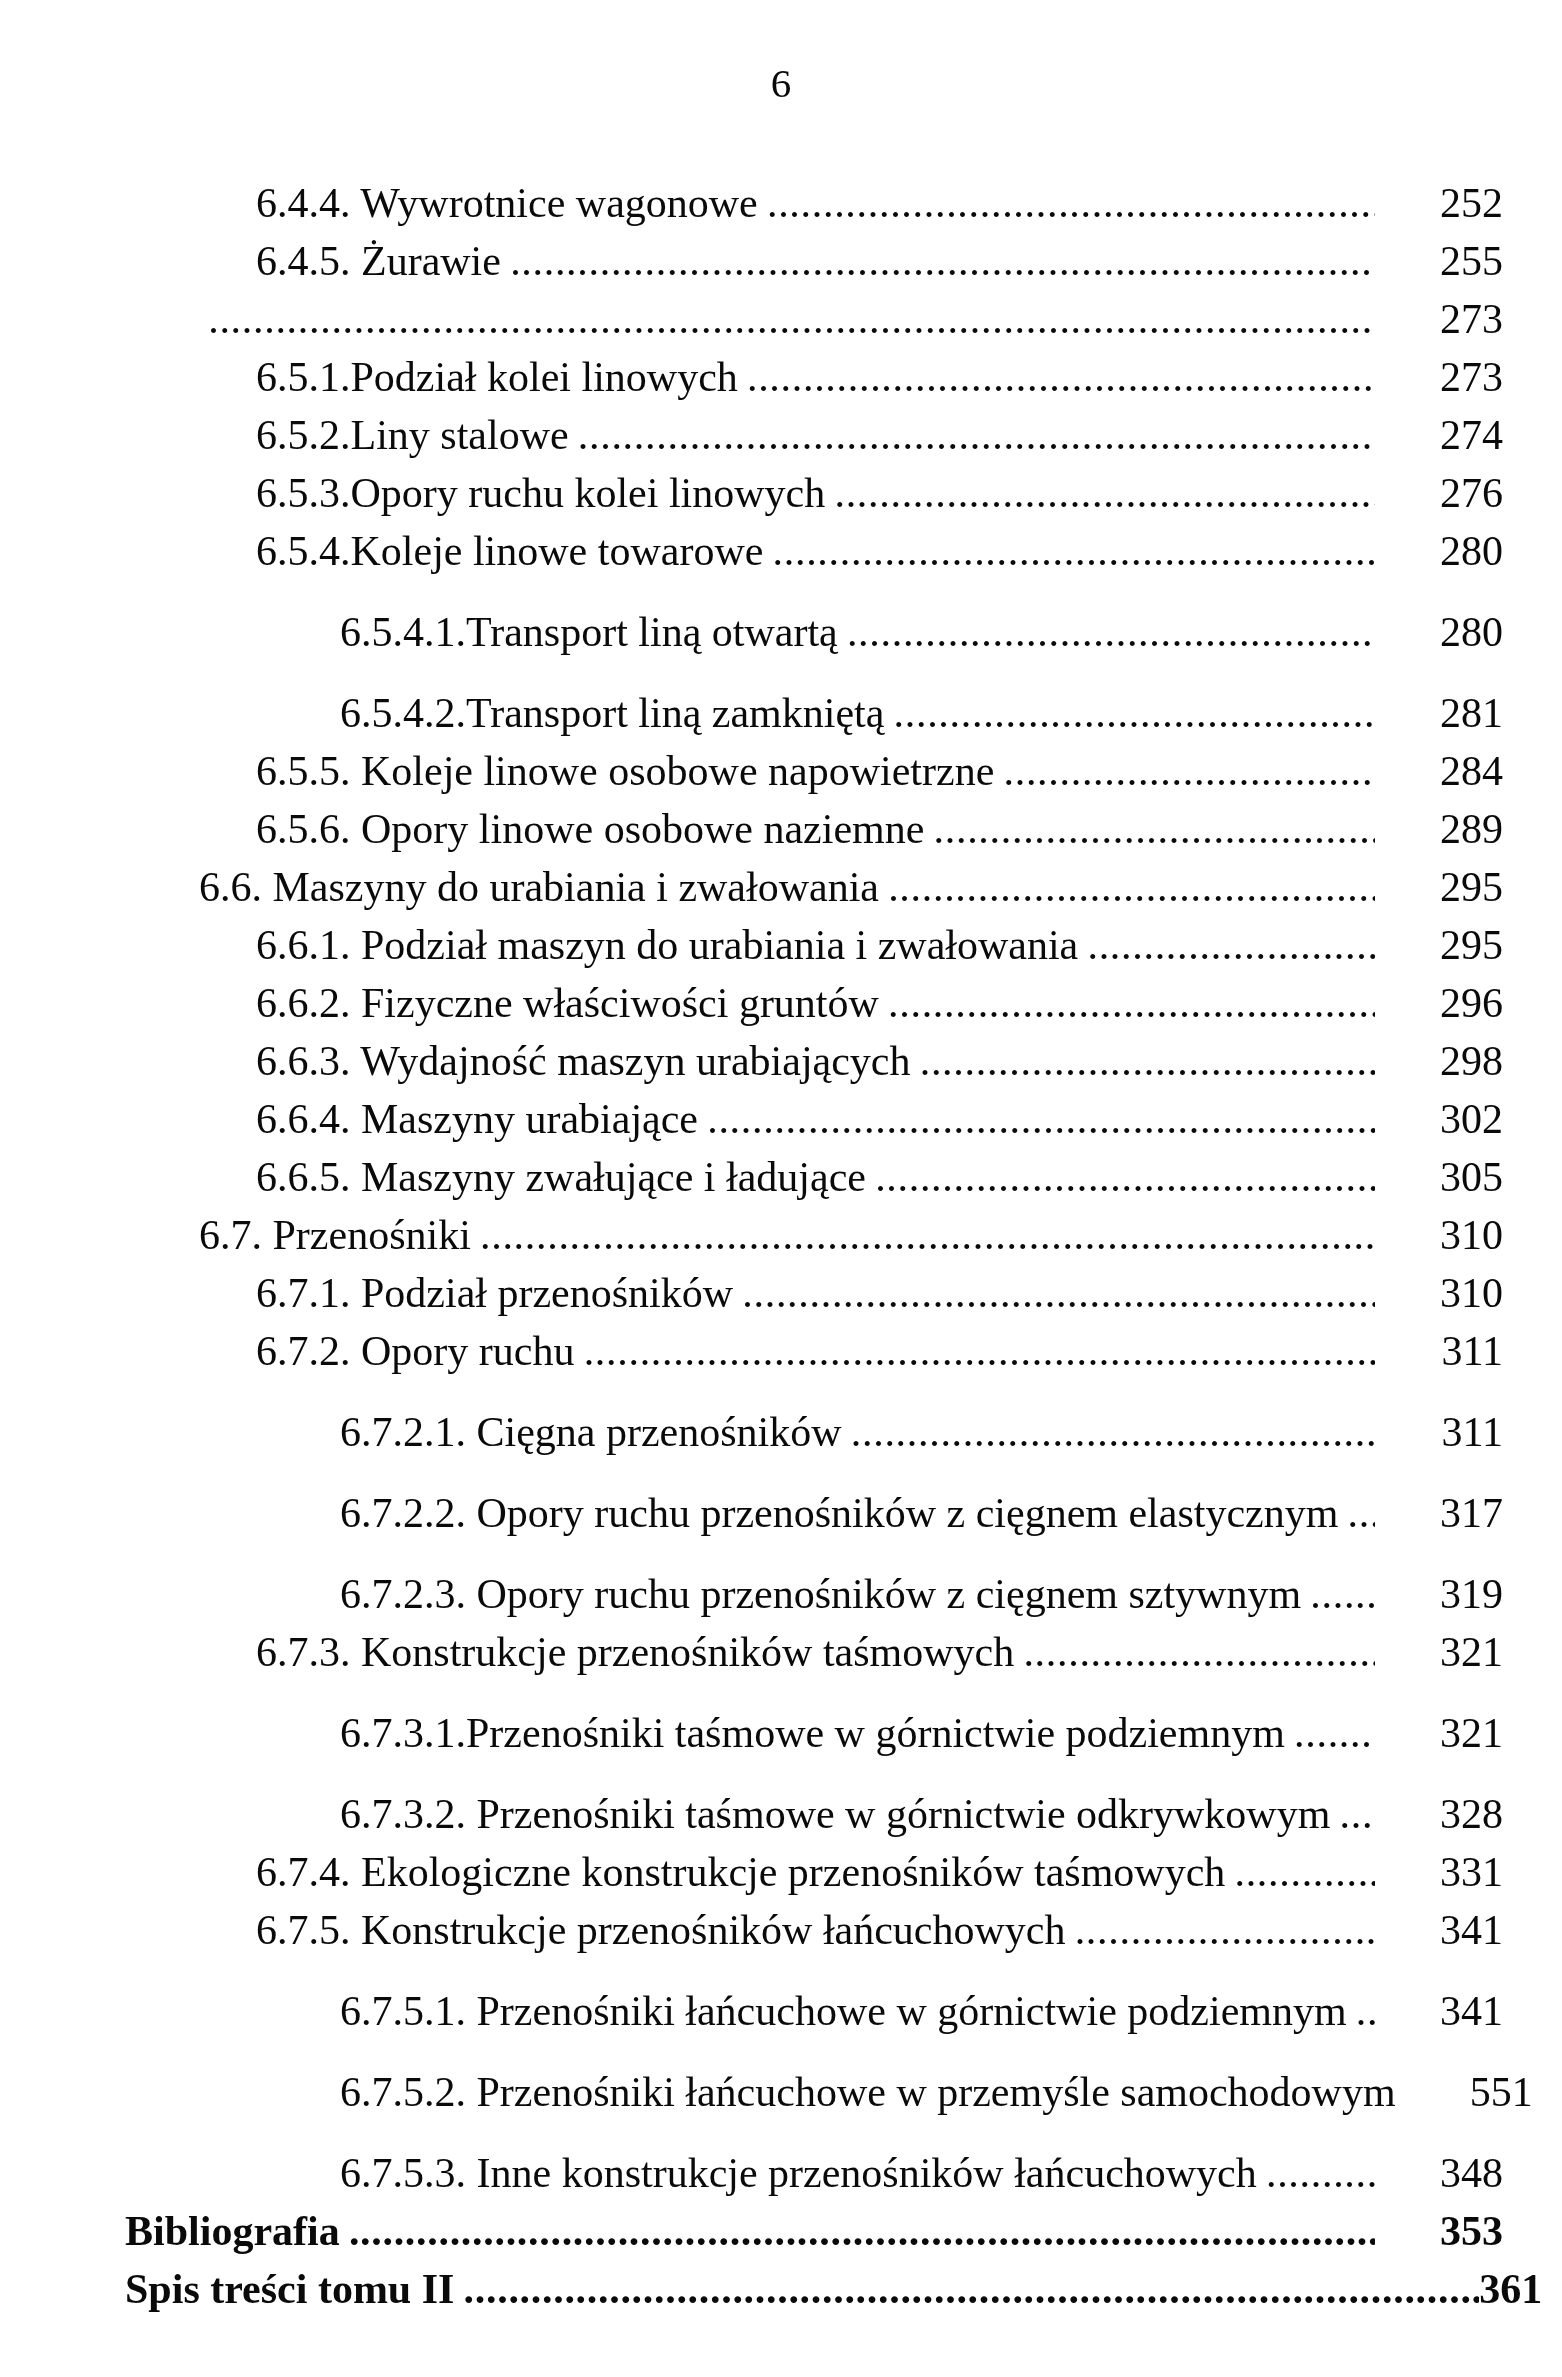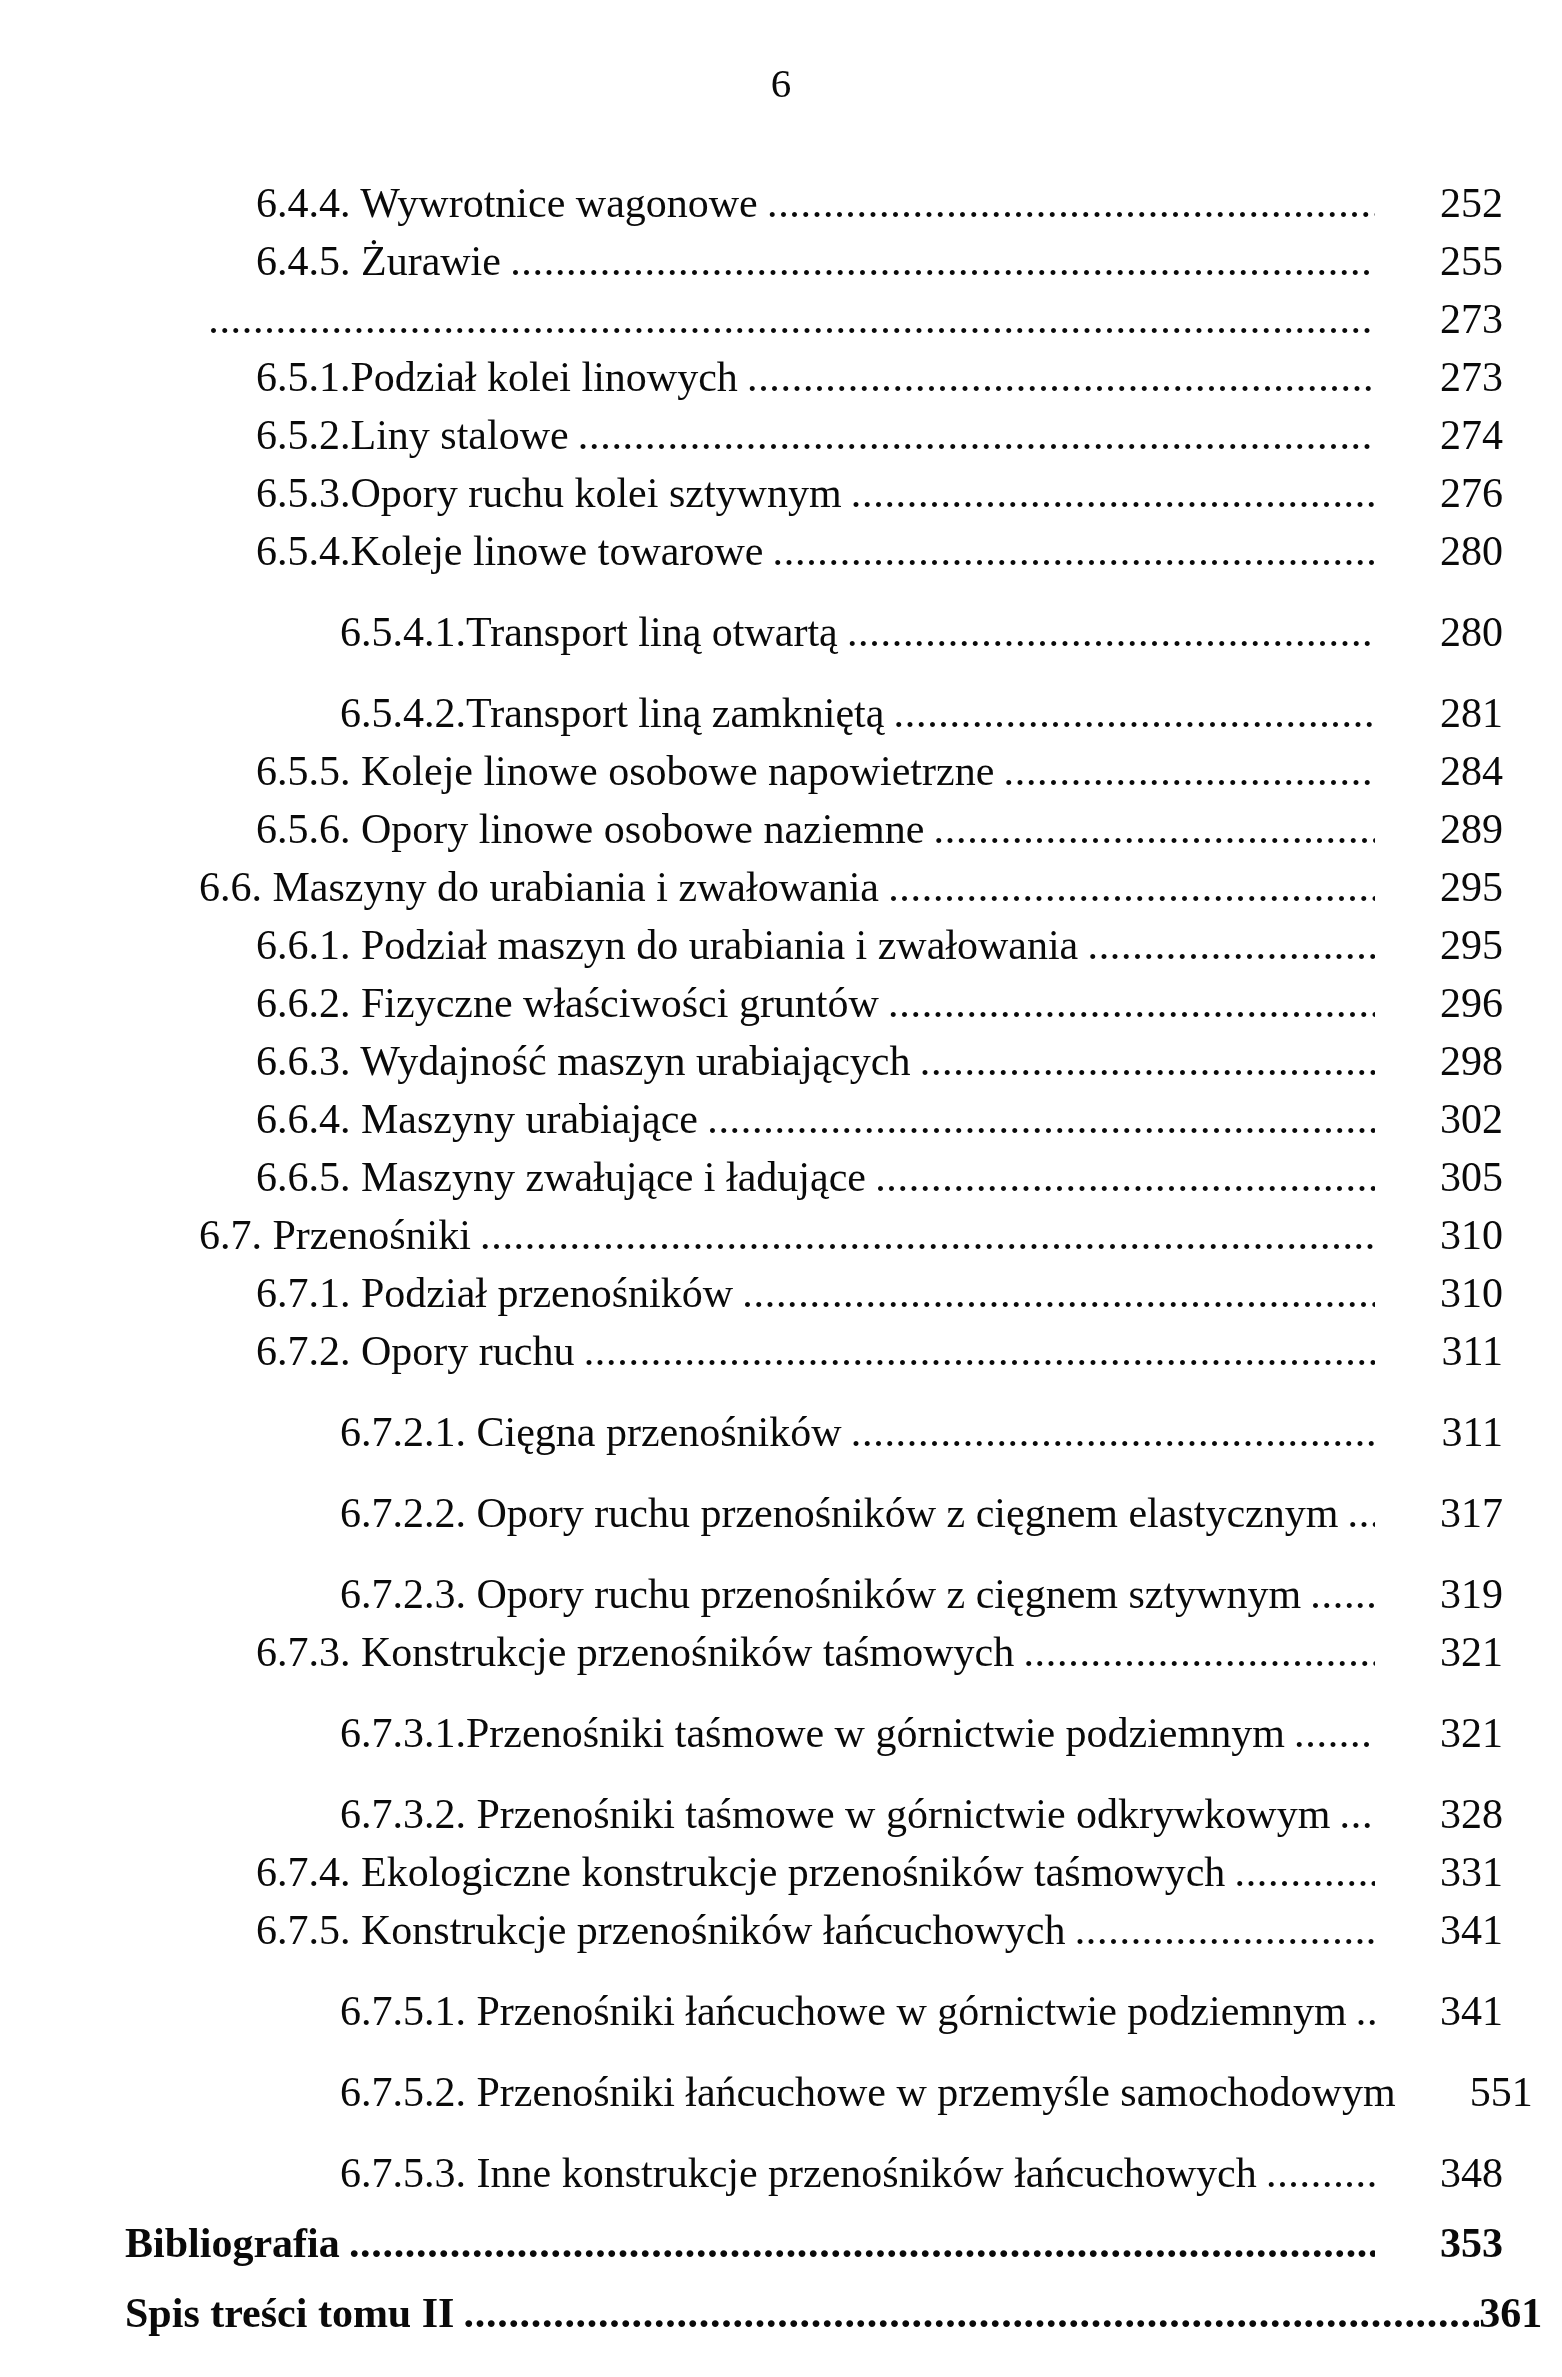--- a/index.html
+++ b/index.html
@@ -23,21 +23,21 @@
   }
   .row {
     display: flex;
     line-height: 58px;
     height: 58px;
     font-size: 42px;
   }
   .row.indent1 { padding-left: 74px; }
   .row.indent2 { padding-left: 131px; justify-content: flex-end; }
   .row.indent3 { padding-left: 215px; margin-top: 23px; }
-  .row.bold { font-weight: bold; margin-top: 12px; }
+  .row.bold { font-weight: bold; }
   .t { white-space: nowrap; }
   .dots {
     flex: 1 1 auto;
     overflow: hidden;
     white-space: nowrap;
     margin: 0 36px 0 9.2px;
     letter-spacing: 0.7px;
   }
   .row.flush .dots { margin-right: 0; }
   .pg {
@@ -72,21 +72,21 @@
     <span class="t">6.5.1.Podział kolei linowych</span>
     <span class="dots">................................................................................................................................................................................................................................................</span>
     <span class="pg">273</span>
   </div>
       <div class="row indent2">
     <span class="t">6.5.2.Liny stalowe</span>
     <span class="dots">................................................................................................................................................................................................................................................</span>
     <span class="pg">274</span>
   </div>
       <div class="row indent2">
-    <span class="t">6.5.3.Opory ruchu kolei sztywnym</span>
+    <span class="t">6.5.3.Opory ruchu kolei linowych</span>
     <span class="dots">................................................................................................................................................................................................................................................</span>
     <span class="pg">276</span>
   </div>
       <div class="row indent2">
     <span class="t">6.5.4.Koleje linowe towarowe</span>
     <span class="dots">................................................................................................................................................................................................................................................</span>
     <span class="pg">280</span>
   </div>
       <div class="row indent3">
     <span class="t">6.5.4.1.Transport liną otwartą</span>

